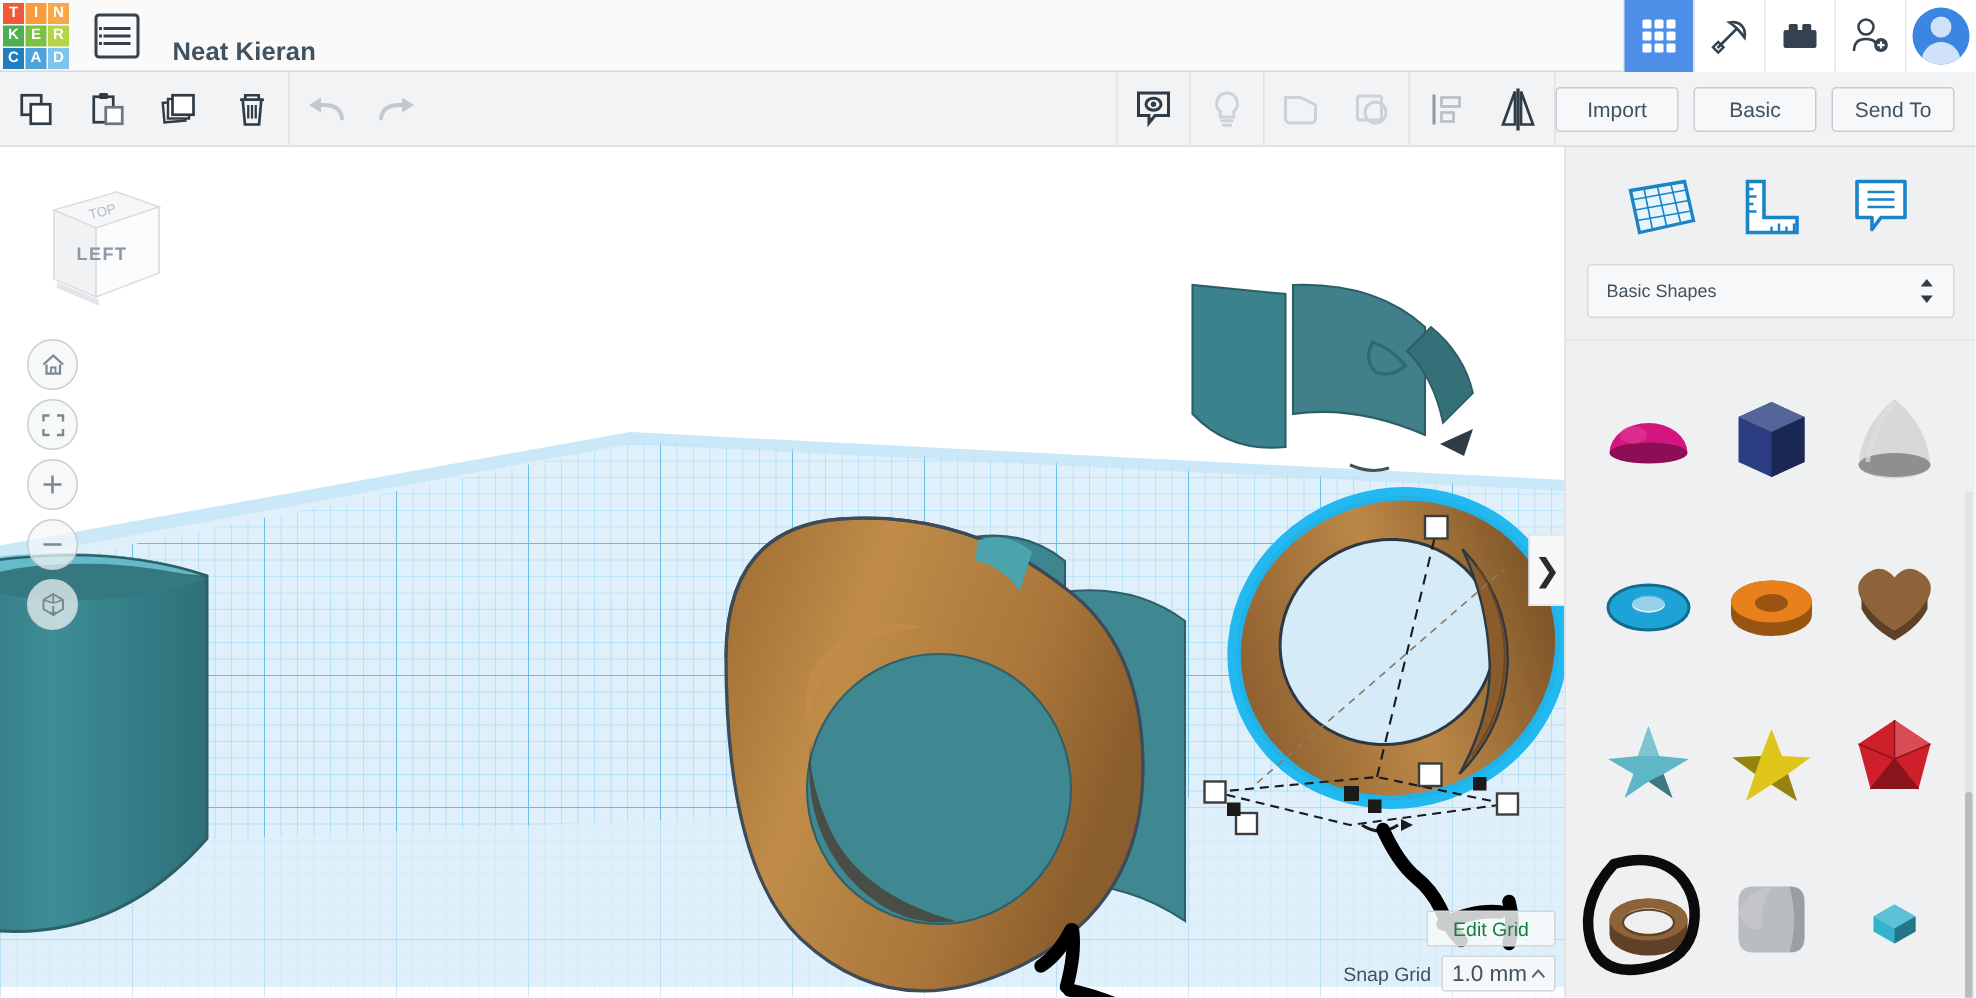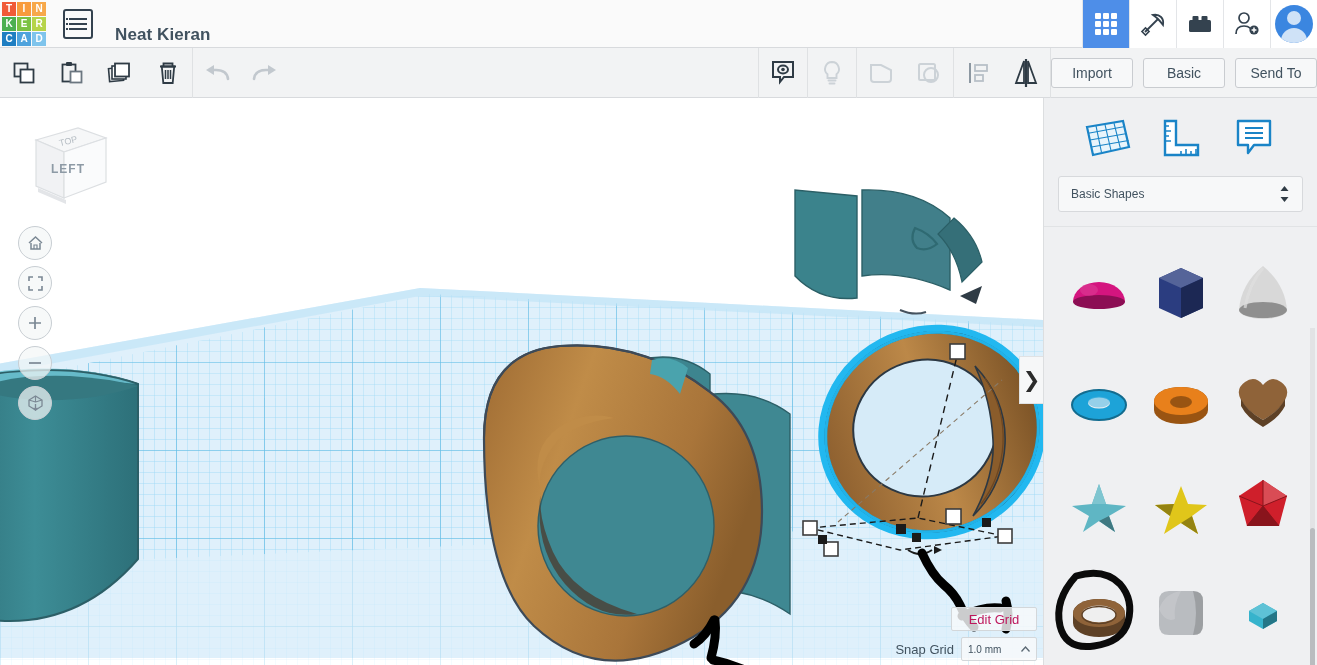--- a/index.html
+++ b/index.html
@@ -75,21 +75,21 @@
     position: absolute; left:0; top:48px; width:1317px; height:50px;
     background: #f2f3f4; border-bottom: 1px solid #d8dadd;
     display:flex; align-items:center;
   }
   .tb-grp { display:flex; align-items:center; height:50px; }
   .tb-btn {
     width: 48px; height: 50px; display:flex; align-items:center; justify-content:center;
   }
   .tb-sep { width:1px; height:50px; background:#dfe1e3; }
   .tb-spacer { flex:1 1 auto; }
-  .tb-actions { display:flex; align-items:center; gap:10px; }
+  .tb-actions { display:flex; align-items:center; gap:10px; padding-right:14px; }
   .tb-action {
     min-width:82px; height:30px; padding:0 14px;
     border:1px solid #c9ccd0; border-radius:3px; background:#f7f8f9;
     color:#41525f; font-size:14px; display:flex; align-items:center; justify-content:center;
   }
 
   
   .viewport {
     position:absolute; left:0; top:98px; width:1043px; height:567px;
     overflow:hidden; background:#ffffff;
@@ -108,29 +108,29 @@
   .navstack { position:absolute; left:18px; top:128px; display:flex; flex-direction:column; gap:6px; }
   .navbtn {
     width:34px; height:34px; border-radius:50%;
     background:rgba(244,246,247,.72); border:1px solid #c8ced3;
     display:flex; align-items:center; justify-content:center; color:#7b8894;
   }
   
   .gridctl { position:absolute; right:6px; bottom:34px; }
   .editgrid {
     width:86px; height:24px; border:1px solid #d3d7da; background:rgba(248,249,250,.82);
-    color:#be185d; font-size:13px; display:flex; align-items:center; justify-content:center;
+    color:#15803d; font-size:13px; display:flex; align-items:center; justify-content:center;
     border-radius:2px;
   }
   .snaprow { position:absolute; right:6px; bottom:4px; display:flex; align-items:center; gap:7px; }
   .snaplabel { font-size:13px; color:#41525f; }
   .snapsel {
     width:76px; height:24px; border:1px solid #d3d7da; background:rgba(248,249,250,.85);
     display:flex; align-items:center; justify-content:space-between; padding:0 6px;
-    font-size:10px; color:#41525f; border-radius:2px;
+    font-size:15px; color:#41525f; border-radius:2px;
   }
   
   .sidetab {
     position:absolute; right:0; top:258px; width:24px; height:48px;
     background:#f6f7f8; border:1px solid #e0e2e4; border-right:none;
     display:flex; align-items:center; justify-content:center;
     font-size:21px; color:#2b2b2b;
   }
 
   

